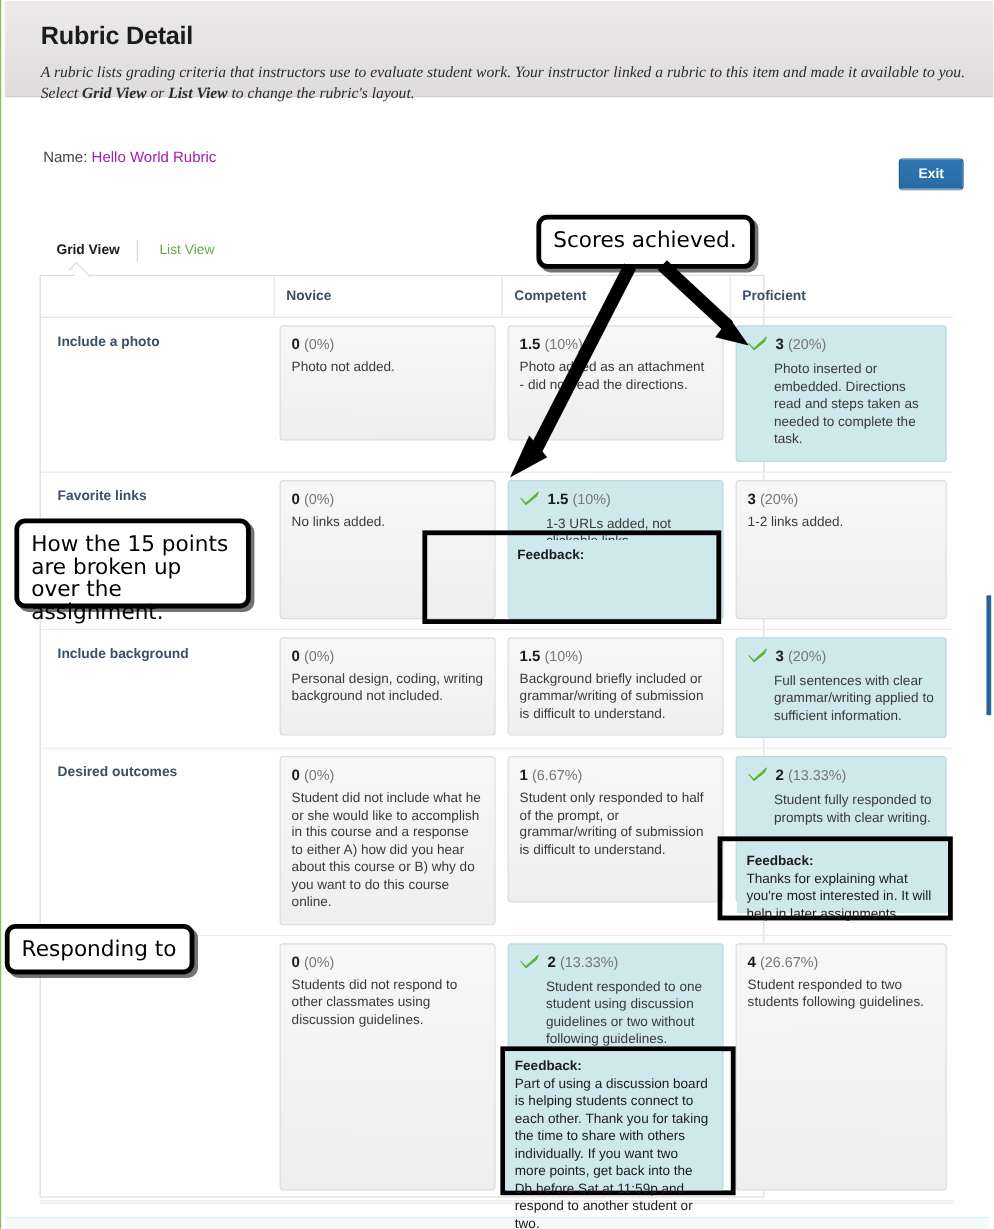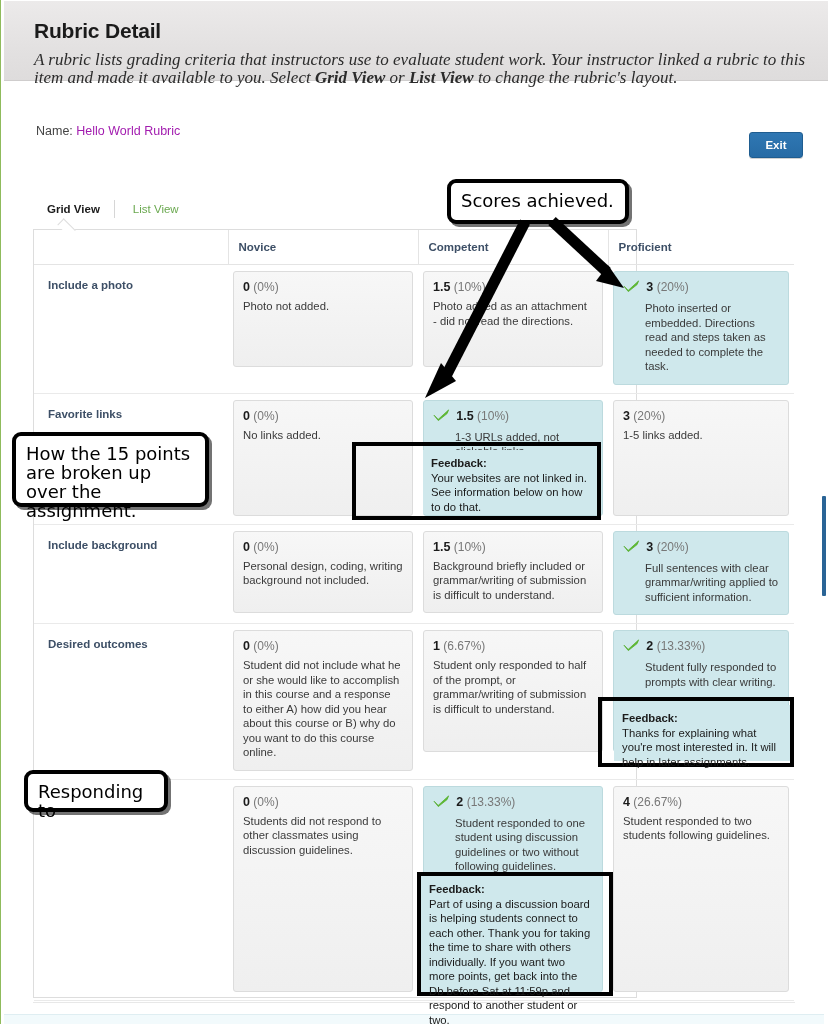--- a/index.html
+++ b/index.html
@@ -30,21 +30,21 @@
     box-sizing:border-box;
   }
   .page-title{
     position:absolute;left:30px;top:18px;
     font-size:21px;font-weight:bold;color:#1b1b1b;
     letter-spacing:-0.2px;
   }
   .page-desc{
     position:absolute;left:30px;top:50px;width:780px;
     font-family:"Liberation Serif", serif;
-    font-style:italic;font-size:17px;line-height:18px;color:#2b2b2b;
+    font-style:italic;font-size:13px;line-height:18px;color:#2b2b2b;
   }
   .page-desc b{font-weight:bold;font-style:italic;}
 
   
   .name-row{
     position:absolute;left:36px;top:124px;
     font-size:12.5px;color:#444;
   }
   .name-row .label{color:#444;}
   .name-row .value{font-weight:normal;color:#a21caf;}
@@ -283,21 +283,21 @@
             </div>
             <div class="desc">1-3 URLs added, not clickable links.</div>
           </div>
         </td>
         <td class="cell">
           <div class="cellbox" style="min-height:116px">
             <div class="score-line">
               <span class="pts">3</span>
               <span class="pct">(20%)</span>
             </div>
-            <div class="desc">1-5 links added.</div>
+            <div class="desc">1-2 links added.</div>
           </div>
         </td>
       </tr>
 
       <tr>
         <td class="rowhead">Include background</td>
         <td class="cell">
           <div class="cellbox" style="min-height:82px">
             <div class="score-line">
               <span class="pts">0</span>
@@ -407,41 +407,40 @@
   </table>
 </div>
 
 <div class="footer-rule"></div>
 <div class="footer-band"></div>
 
 <div class="right-slider"></div>
 
 <div class="fb-overlay" style="left:423px;top:450px;width:172px;height:64px;">
   <div class="fb-label">Feedback:</div>
-  <div>Your websites are not linked in. See information below on how to do that.</div>
 </div>
 <div class="hl-box" style="left:352px;top:442px;width:249px;height:78px;"></div>
 
 <div class="fb-overlay" style="left:614px;top:705px;width:176px;height:56px;">
   <div class="fb-label">Feedback:</div>
   <div>Thanks for explaining what you're most interested in. It will help in later assignments.</div>
 </div>
 <div class="hl-box" style="left:598px;top:697px;width:196px;height:70px;"></div>
 
 <div class="fb-overlay" style="left:421px;top:876px;width:180px;height:116px;">
   <div class="fb-label">Feedback:</div>
   <div>Part of using a discussion board is helping students connect to each other. Thank you for taking the time to share with others individually. If you want two more points, get back into the Db before Sat at 11:59p and respond to another student or two.</div>
 </div>
 <div class="hl-box" style="left:417px;top:872px;width:196px;height:124px;"></div>
 
 <div class="annot" style="left:447px;top:179px;width:182px;height:45px;">Scores achieved.</div>
 
 <div class="annot" style="left:12px;top:432px;width:197px;height:75px;">How the 15 points are broken up over the assignment.</div>
 
-<div class="annot" style="left:24px;top:770px;width:144px;height:42px;">Responding to</div>
+<div class="annot" style="left:4px;top:770px;width:158px;height:42px;">Responding to</div>
 
 <svg class="arrow-layer">
 
   <g>
     <path d="M525 222 L447 374" stroke="#000" stroke-width="11" fill="none"></path>
     <path d="M425 398 L441 363 L456 381 Z" fill="#000"></path>
   </g>
 
   <g>
     <path d="M552 221 L607 272" stroke="#000" stroke-width="11" fill="none"></path>

